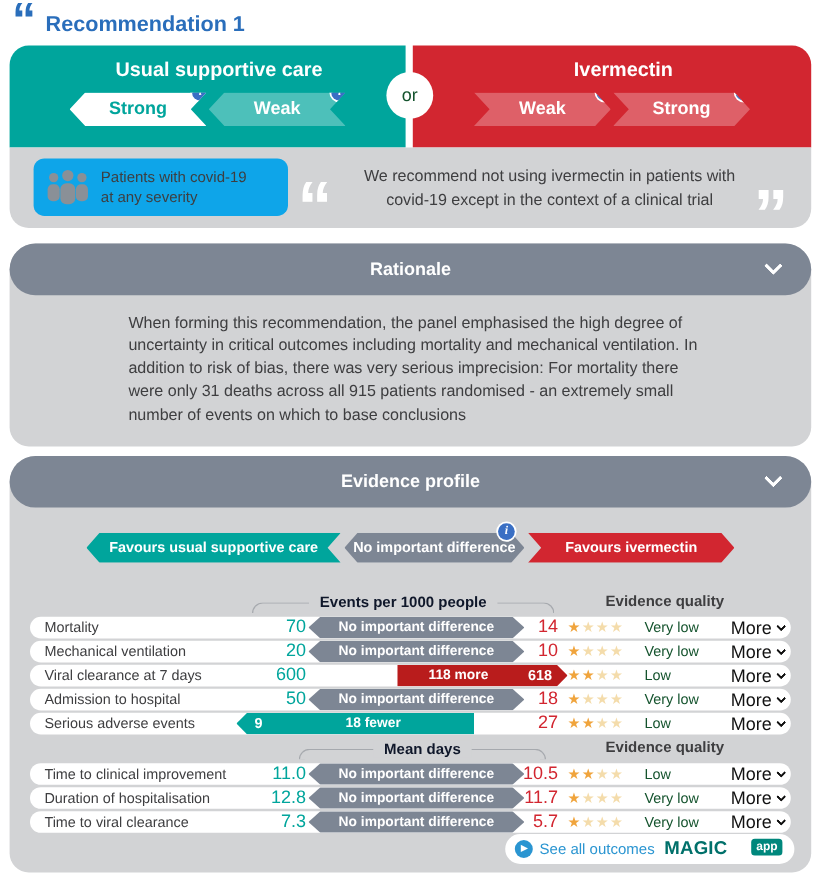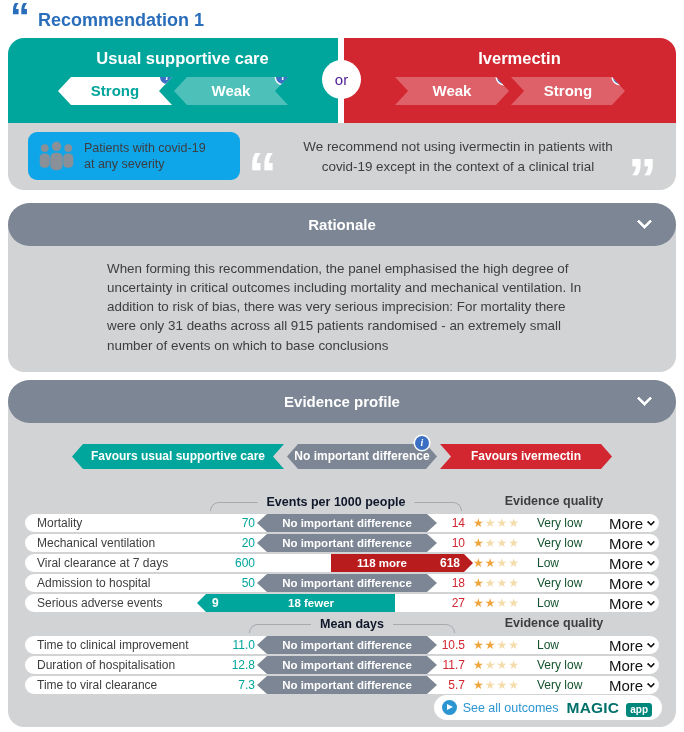--- a/index.html
+++ b/index.html
@@ -26,21 +26,21 @@
   .arr-right { clip-path:polygon(0 0,calc(100% - 13px) 0,100% 50%,calc(100% - 13px) 100%,0 100%,13px 50%); }
   .arr-selected { background:#ffffff; color:#00a59c; }
   .arr-dim-teal { background:rgba(255,255,255,0.30); }
   .arr-dim-red  { background:rgba(255,255,255,0.27); }
   .info { position:absolute; top:-7px; right:-2px; width:14px; height:14px; border-radius:50%;
           background:#3a6fc4; box-shadow:0 0 0 1.5px #fff; z-index:3; }
   .info::after { content:"i"; color:#fff; font-size:10px; font-style:italic; font-weight:700;
                  font-family:"Liberation Serif", serif; display:block; text-align:center; line-height:14px; }
   .or-circle { position:absolute; left:314px; top:22px; width:39px; height:39px; border-radius:50%;
                background:#fff; z-index:2; display:flex; align-items:center; justify-content:center;
-               font-size:15px; color:#4c1d95; }
+               font-size:15px; color:#14532d; }
   .strip { position:absolute; top:85px; left:0; width:668px; height:67px; background:#d2d3d5;
            border-radius:0 0 16px 16px; }
   .pop-box { position:absolute; left:20px; top:9px; width:212px; height:48px; background:#0ea5e9;
              border-radius:9px; display:flex; align-items:center; padding:0 10px; gap:9px; }
   .pop-text { font-size:12.5px; color:#3e3e40; line-height:1.3; }
   .strip-quote { position:absolute; left:240px; right:8px; top:0; height:67px;
                  display:flex; align-items:center; }
   .bigq { color:#fff; font-weight:900; font-size:58px; line-height:10px; width:40px; flex:none; }
   .bigq.open::after  { content:"\201C"; position:relative; top:16px; }
   .bigq.close::after { content:"\201D"; position:relative; top:22px; }
@@ -84,21 +84,21 @@
   .sec-1 .bracket { left:224px; width:206px; }
   .bracket-label { position:absolute; top:-8px; left:50%; transform:translateX(-50%);
                    background:#d2d3d5; padding:0 9px; font-weight:700; font-size:12.5px;
                    color:#0f172a; white-space:nowrap; }
   .q-head { position:absolute; left:448px; width:162px; top:2px; text-align:center;
             font-weight:700; font-size:12.5px; color:#3e3e40; }
   .trow { display:grid; grid-template-columns:172px 264px 62px 74px 1fr; align-items:center;
           height:18px; margin-bottom:2px; background:#fff; border-radius:9px; padding:0 10px 0 12px; }
   .tlabel { font-size:12px; color:#3e3e40; white-space:nowrap; overflow:hidden; }
   .tmid { position:relative; height:18px; }
-  .tval { position:absolute; top:0; height:18px; line-height:18px; font-size:12px; }
+  .tval { position:absolute; top:0; height:18px; line-height:18px; font-size:15px; }
   .tval.teal { left:0; width:46px; text-align:right; color:#00a59c; }
   .tval.red  { right:8px; width:42px; text-align:right; color:#d22630; }
   .hexbar { position:absolute; left:48px; right:36px; top:0; height:18px; line-height:18px;
             background:#7d8694; color:#fff; font-weight:700; font-size:11.5px; text-align:center;
             clip-path:polygon(0 50%,10px 0,calc(100% - 10px) 0,100% 50%,calc(100% - 10px) 100%,10px 100%); }
   .morebar { position:absolute; left:122px; right:0; top:0; height:18px; background:#b91c1c;
              display:flex; align-items:center;
              clip-path:polygon(0 0,calc(100% - 9px) 0,100% 50%,calc(100% - 9px) 100%,0 100%); }
   .morebar .bartext { flex:1; text-align:center; color:#fff; font-weight:700; font-size:11.5px; }
   .morebar .barval { width:40px; text-align:right; padding-right:13px; color:#fff; font-weight:700; font-size:12px; }
@@ -117,21 +117,21 @@
                margin-top:-3px; }
 
   
   .foot { position:absolute; right:14px; bottom:7px; height:25px; background:#fff; border-radius:13px;
           display:flex; align-items:center; gap:8px; padding:0 10px 0 8px; }
   .see-all { display:flex; align-items:center; gap:6px; background:none; border:none; cursor:pointer;
              font-family:inherit; font-size:12.5px; color:#2a95d1; }
   .play { width:15px; height:15px; border-radius:50%; background:#2a95d1; position:relative; }
   .play::after { content:""; position:absolute; left:5.5px; top:4px; width:0; height:0;
                  border-left:6px solid #fff; border-top:3.5px solid transparent; border-bottom:3.5px solid transparent; }
-  .brand { display:flex; align-items:flex-end; gap:7px; cursor:pointer; }
+  .brand { display:flex; align-items:flex-start; gap:20px; cursor:pointer; }
   .brand-name { color:#00706a; font-weight:700; font-size:15.5px; letter-spacing:0.2px; }
   .brand-badge { background:#00877c; color:#fff; font-weight:700; font-size:10px; border-radius:3px;
                  padding:2px 4px; line-height:1; }
 
   
   .people-icon { flex:none; }
 </style>
 </head>
 <body>
 

